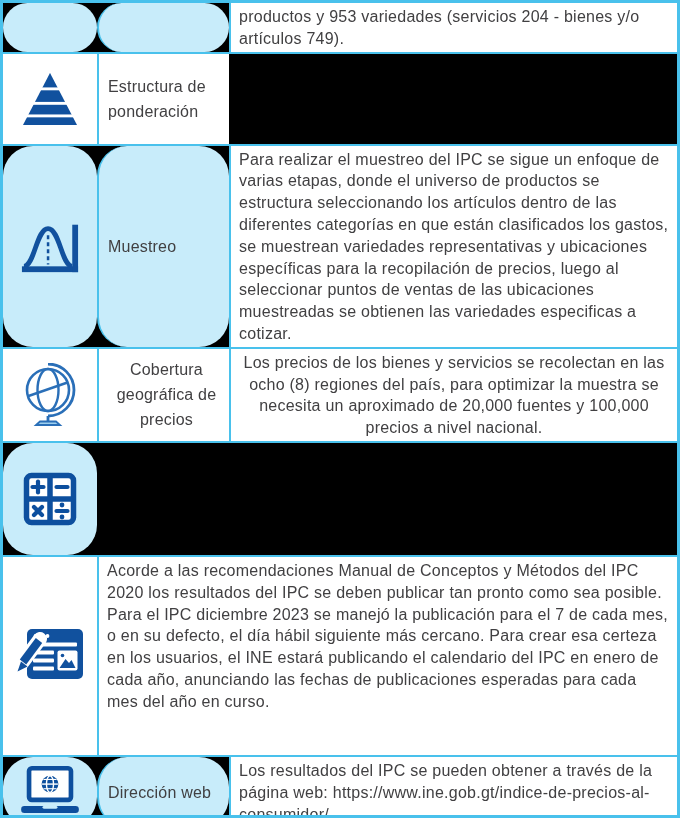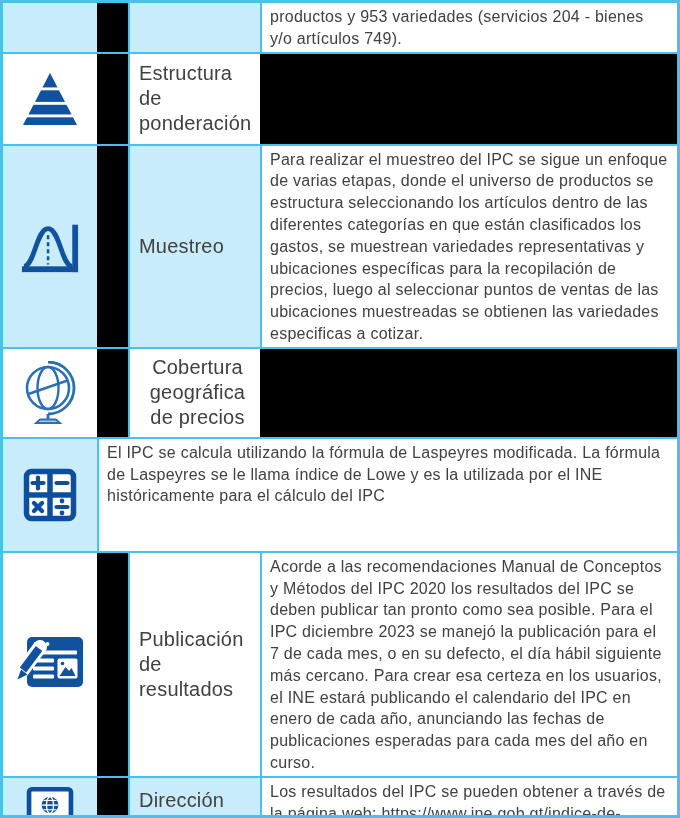--- a/index.html
+++ b/index.html
@@ -20,32 +20,31 @@
   .row + .row{border-top:2px solid var(--border);}
   .cell{box-sizing:border-box;}
   .icon-cell{
     flex:0 0 94px;width:94px;display:flex;align-items:center;justify-content:center;
     background:#fff;
   }
   .label-cell{
     flex:0 0 132px;width:132px;border-left:2px solid var(--border);
     display:flex;align-items:center;
     padding:2px 4px 2px 9px;
-    font-size:20px;line-height:25px;color:var(--text);letter-spacing:0.2px;
+    font-size:16px;line-height:25px;color:var(--text);letter-spacing:0.2px;
     background:#fff;
-    margin-left:31px;
   }
   .text-cell{
     flex:1 1 auto;border-left:2px solid var(--border);
     padding:3px 8px 2px 8px;
     font-size:16px;line-height:21.8px;color:var(--text);letter-spacing:0.25px;
     background:#fff;
   }
   .text-cell p{margin:0;}
-  .shaded .icon-cell,.shaded .label-cell{background:var(--shaded);}
+  .shaded .icon-cell,.shaded .label-cell{background:var(--shaded);border-radius:30px;}
   .h-r0{min-height:44px;}
   .h-r1{min-height:90px;}
   .h-r2{min-height:198px;}
   .h-r3{min-height:88px;text-align:center;}
   .h-r4{min-height:112px;}
   .h-r5{min-height:198px;}
   .h-r6{min-height:58px;}
   svg{display:block;}
 </style>
 </head>
@@ -106,20 +105,23 @@
           <circle cx="27" cy="27" r="21" stroke="#2a6fb8" stroke-width="2.6"></circle>
           <ellipse cx="27" cy="27" rx="10.5" ry="21" stroke="#2a6fb8" stroke-width="2.4"></ellipse>
           <line x1="7.5" y1="33" x2="46.5" y2="19.5" stroke="#2a6fb8" stroke-width="2.4"></line>
           <path d="M27,1 A26,26 0 0 1 27,53" stroke="#2a6fb8" stroke-width="2.8"></path>
           <line x1="27" y1="53" x2="27" y2="58.5" stroke="#2a6fb8" stroke-width="2.8"></line>
           <path d="M15,62 L39,62 L35,58.5 L19,58.5 Z" fill="#9ed0ef" stroke="#2a6fb8" stroke-width="1.8"></path>
         </svg>
       </span>
     </div>
     <div class="cell label-cell">Cobertura geográfica de precios</div>
+    <div class="cell text-cell">
+      <p>Los precios de los bienes y servicios se recolectan en las ocho (8) regiones del país, para optimizar la muestra se necesita un aproximado de 20,000 fuentes y 100,000 precios a nivel nacional.</p>
+    </div>
   </div>
 
   <div class="row shaded h-r4">
     <div class="cell icon-cell">
       <span>
         <svg width="58" height="62" viewBox="0 0 58 62">
           <rect x="5.5" y="7.5" width="47" height="47" rx="5" fill="#fff" stroke="#0d4f9e" stroke-width="5.5"></rect>
           <line x1="29" y1="7" x2="29" y2="55" stroke="#0d4f9e" stroke-width="5.5"></line>
           <line x1="5" y1="31" x2="53" y2="31" stroke="#0d4f9e" stroke-width="5.5"></line>
           <g stroke="#0d4f9e" stroke-width="4.2" stroke-linecap="round">
@@ -127,23 +129,20 @@
             <line x1="17" y1="13.5" x2="17" y2="24.5"></line>
             <line x1="35.5" y1="19" x2="46.5" y2="19"></line>
             <line x1="13" y1="39" x2="21" y2="47"></line>
             <line x1="21" y1="39" x2="13" y2="47"></line>
             <line x1="35.5" y1="43" x2="46.5" y2="43"></line>
           </g>
           <circle cx="41" cy="37" r="2.4" fill="#0d4f9e"></circle>
           <circle cx="41" cy="49" r="2.4" fill="#0d4f9e"></circle>
         </svg>
       </span>
-    </div>
-    <div class="cell text-cell">
-      <p>El IPC se calcula utilizando la fórmula de Laspeyres modificada. La fórmula de Laspeyres se le llama índice de Lowe y es la utilizada por el INE históricamente para el cálculo del IPC</p>
     </div>
   </div>
 
   <div class="row h-r5">
     <div class="cell icon-cell">
       <span>
         <svg width="74" height="60" viewBox="0 0 74 60">
           <rect x="14" y="3" width="56" height="50" rx="5" fill="#11519e"></rect>
           <circle cx="22.5" cy="10" r="1.9" fill="#fff"></circle>
           <circle cx="28.5" cy="10" r="1.9" fill="#fff"></circle>
@@ -154,21 +153,20 @@
           <rect x="20" y="40.5" width="21" height="4" rx="1" fill="#fff"></rect>
           <rect x="44.5" y="24.5" width="20" height="20" rx="2" fill="#fff"></rect>
           <polygon points="46.5,42 52.5,33 56,37 58.5,34 62.5,42" fill="#11519e"></polygon>
           <circle cx="49.5" cy="29.5" r="1.8" fill="#11519e"></circle>
           <line x1="27" y1="13" x2="9" y2="37" stroke="#fff" stroke-width="14" stroke-linecap="round"></line>
           <line x1="26" y1="14.5" x2="10" y2="36" stroke="#11519e" stroke-width="8" stroke-linecap="butt"></line>
           <polygon points="4.5,45.5 8,35.5 14.5,40.5" fill="#11519e"></polygon>
         </svg>
       </span>
     </div>
-    <div class="cell label-cell">Publicación de resultados</div>
     <div class="cell text-cell">
       <p>Acorde a las recomendaciones Manual de Conceptos y Métodos del IPC 2020 los resultados del IPC se deben publicar tan pronto como sea posible. Para el IPC diciembre 2023 se manejó la publicación para el 7 de cada mes, o en su defecto, el día hábil siguiente más cercano. Para crear esa certeza en los usuarios, el INE estará publicando el calendario del IPC en enero de cada año, anunciando las fechas de publicaciones esperadas para cada mes del año en curso.</p>
     </div>
   </div>
 
   <div class="row shaded h-r6">
     <div class="cell icon-cell">
       <span>
         <svg width="68" height="54" viewBox="0 0 72 58">
           <rect x="13.5" y="3.5" width="45" height="34" rx="3" fill="#fff" stroke="#0d4f9e" stroke-width="5"></rect>

